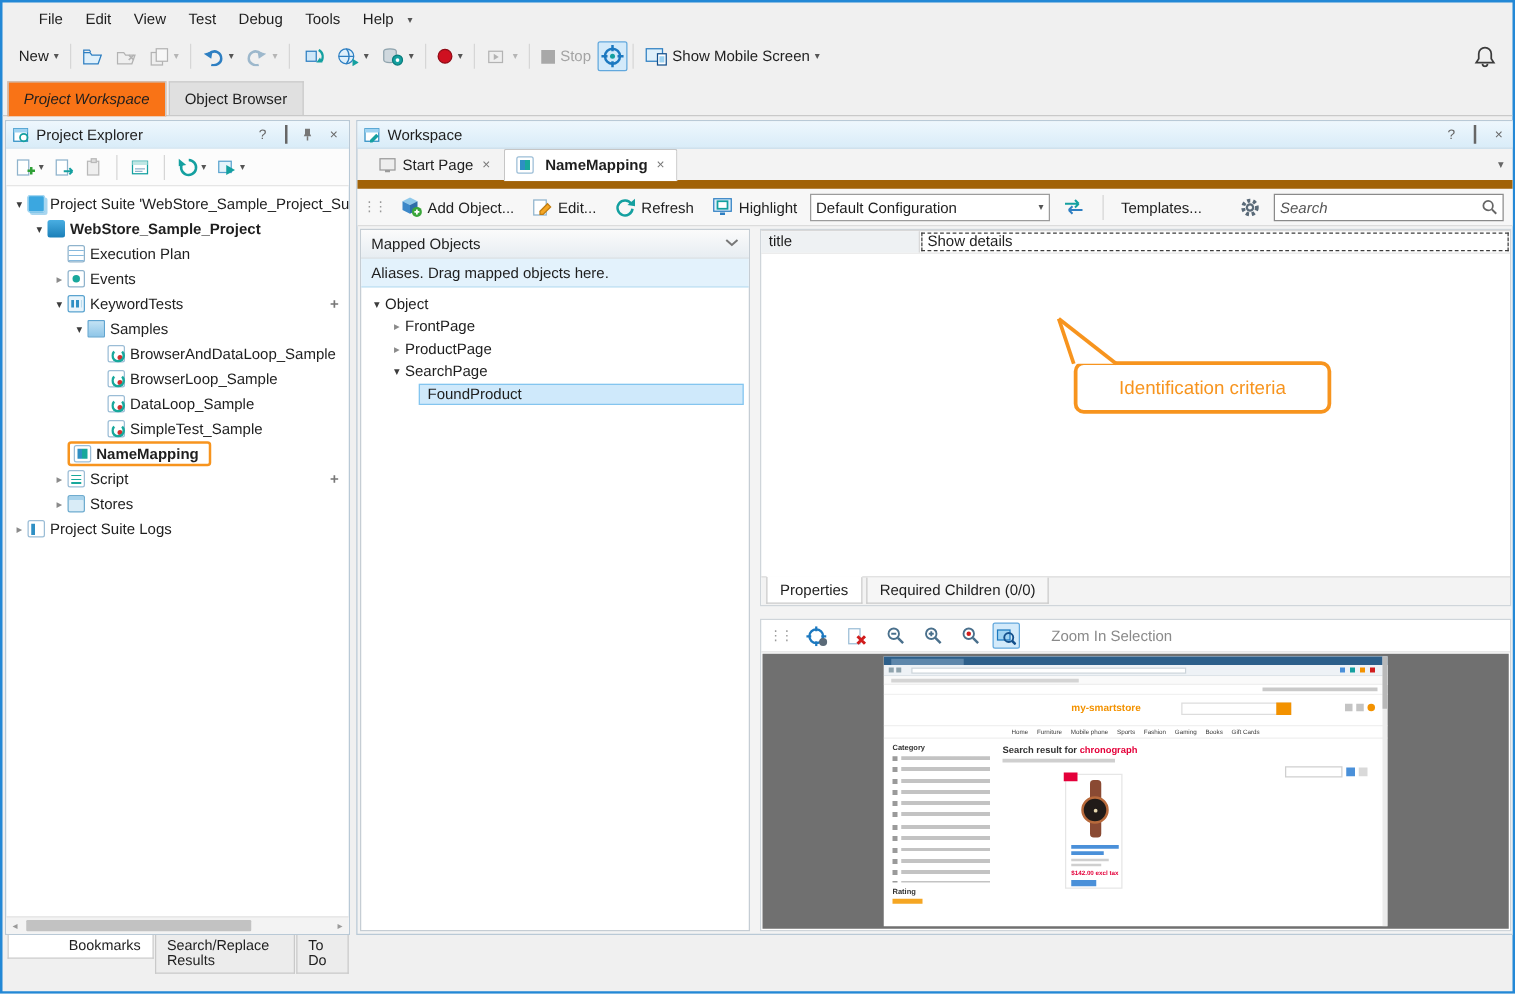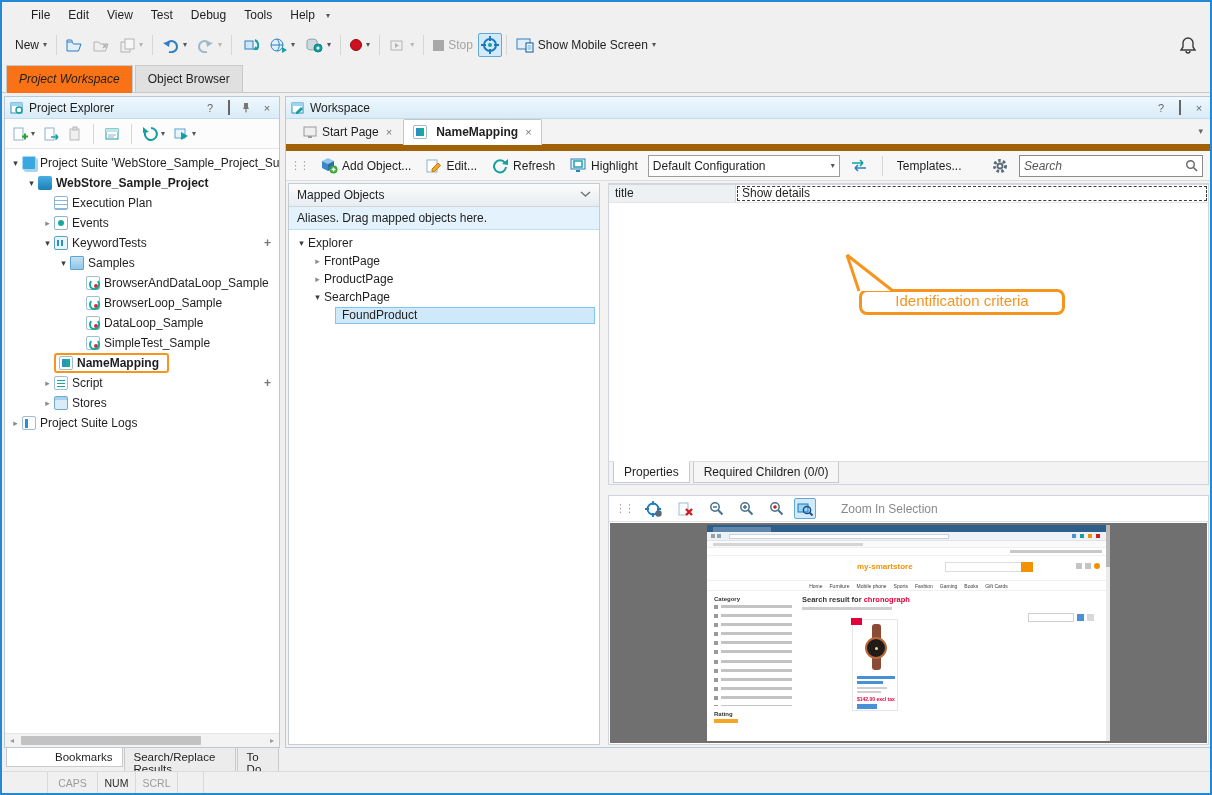--- a/index.html
+++ b/index.html
@@ -98,22 +98,22 @@
   .msel { background:#cfe9fb; border:1px solid #84c5ef; padding:0 6px; flex:1; margin-right:4px; height:17px; display:flex; align-items:center; }
 
   
   .props { position:absolute; left:322px; top:86px; right:2px; height:302px; background:#fff; border:1px solid #cfd5da; }
   .props-path { padding:4px 6px 3px; }
   .ptable { border-top:1px solid #d8d8d8; }
   .prow { display:flex; height:18px; border-bottom:1px solid #e6e6e6; align-items:stretch; }
   .pname { width:127px; background:#eef1f3; border-right:1px solid #d8d8d8; padding:1px 6px; }
   .pval { flex:1; padding:1px 6px; }
   .pval.focus { outline:1px dashed #3c3c3c; outline-offset:-2px; }
-  .callout { position:absolute; left:250px; top:105px; width:206px; height:26px; border:3px solid #f7941e; border-radius:8px;
-             display:flex; align-items:flex-start; justify-content:center; color:#f7941e; font-size:15px; background:#fff; }
+  .callout { position:absolute; left:250px; top:105px; width:206px; height:42px; border:3px solid #f7941e; border-radius:8px;
+             display:flex; align-items:center; justify-content:center; color:#f7941e; font-size:15px; background:#fff; }
   .callout-tail { position:absolute; left:236px; top:69px; z-index:2; }
   .props-tabs { position:absolute; left:0; right:0; bottom:0; height:23px; background:#f3f3f3; border-top:1px solid #dcdcdc; display:flex; gap:3px; padding:0 4px; align-items:flex-start; }
   .proptab { padding:3px 10px; border:1px solid #c9c9c9; border-top:none; background:#f6f6f6; }
   .proptab.active { background:#fff; border-top:1px solid #fff; margin-top:-1px; }
 
   
   .preview { position:absolute; left:322px; top:398px; right:2px; bottom:2px; background:#fff; border:1px solid #cfd5da; }
   .preview-toolbar { height:26px; display:flex; align-items:center; gap:5px; padding:0 6px; border-bottom:1px solid #e2e2e2; }
   .tool-label { color:#8a8a8a; margin-left:20px; }
   .preview-body { position:absolute; left:1px; right:1px; top:27px; bottom:1px; background:#707070; overflow:hidden; }
@@ -558,21 +558,21 @@
         <svg width="11" height="8">
             <path d="M1 1l4.5 4L10 1" fill="none" stroke="#777" stroke-width="1.6"></path>
           </svg>
       </div>
       <div class="alias-bar">
         <span>Aliases. Drag mapped objects here.</span>
       </div>
       <div class="mtree">
         <div class="mrow m0">
           <span class="exp open">▾</span>
-          <span>Explorer</span>
+          <span>Object</span>
         </div>
         <div class="mrow m1">
           <span class="exp">▸</span>
           <span>FrontPage</span>
         </div>
         <div class="mrow m1">
           <span class="exp">▸</span>
           <span>ProductPage</span>
         </div>
         <div class="mrow m1">
@@ -739,21 +739,14 @@
             </div>
           </div>
           <div class="shot-scroll">
               <span class="shot-thumb"></span>
             </div>
         </div>
       </div>
     </div>
   </div>
 
-  <div class="statusbar">
-    <span class="st-cell" style="width:46px"></span>
-    <span class="st-cell st-dim" style="width:50px">CAPS</span>
-    <span class="st-cell st-on" style="width:38px">NUM</span>
-    <span class="st-cell st-dim" style="width:42px">SCRL</span>
-    <span class="st-cell" style="width:26px"></span>
-  </div>
 
 </div>
 
 </body></html>

